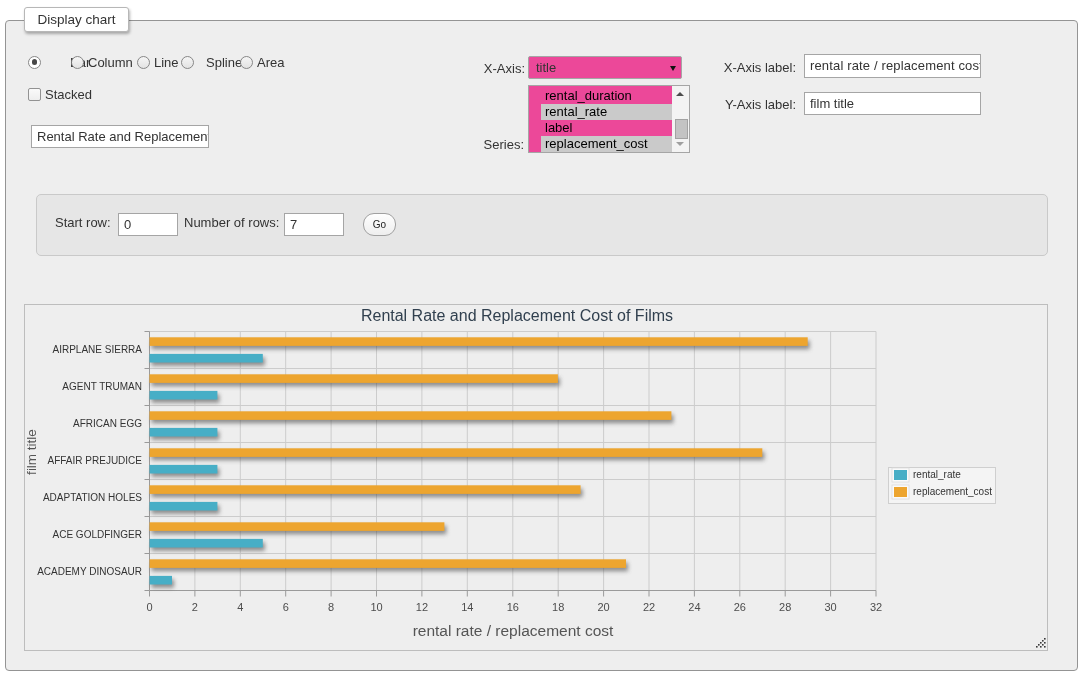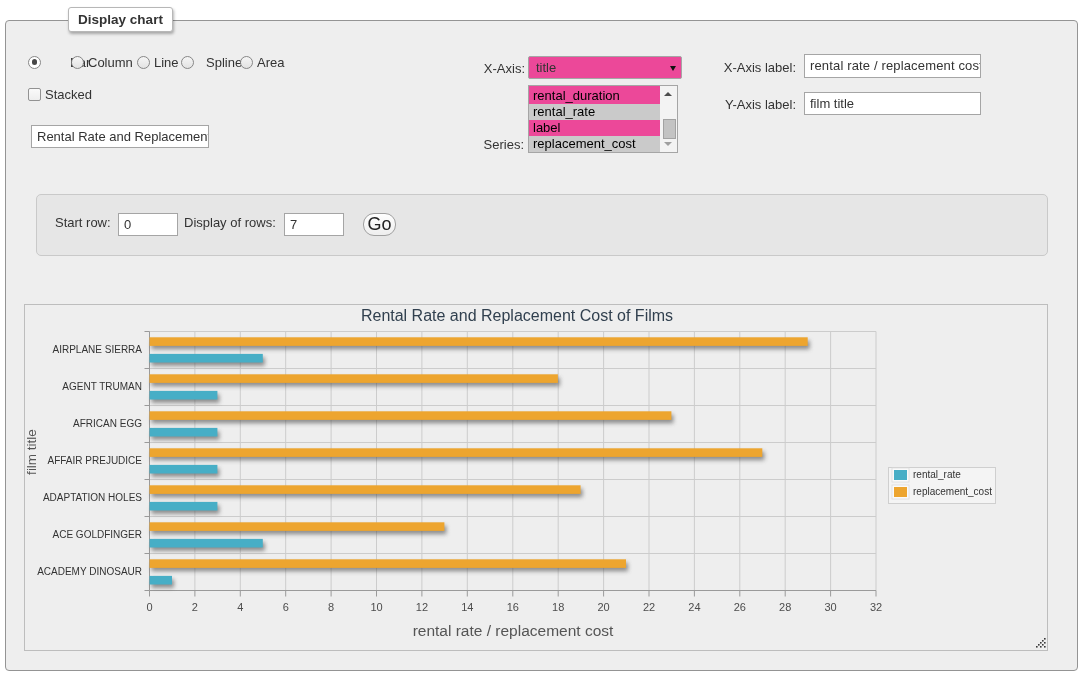--- a/index.html
+++ b/index.html
@@ -1,30 +1,30 @@
 <!DOCTYPE html>
 <html><head>
 <meta charset="utf-8">
 <style>
 html,body{margin:0;padding:0;width:1081px;height:681px;background:#fff;overflow:hidden;}
 body{font-family:"Liberation Sans",sans-serif;color:#333;}
 .abs{position:absolute;}
 #fieldset{left:5px;top:20px;width:1071px;height:649px;background:#eeeeee;border:1px solid #949494;border-radius:4px;}
 #legend{left:24px;top:7px;width:103px;height:23px;background:#fff;border:1px solid #b7b7b7;border-radius:3px;
- box-shadow:1px 2px 3px rgba(0,0,0,0.30);font-weight:bold;font-size:13.5px;line-height:24px;text-align:center;color:#333;margin-left:44px;}
+ box-shadow:1px 2px 3px rgba(0,0,0,0.30);font-weight:normal;font-size:13.5px;line-height:24px;text-align:center;color:#333;}
 .lbl{font-size:13px;color:#333;white-space:nowrap;}
 .radio{width:11px;height:11px;border:1px solid #878787;border-radius:50%;background:#fff;}
 .radio.on{background:#fff;}
 .radio .dot{position:absolute;left:2.8px;top:2.8px;width:5.4px;height:5.4px;border-radius:50%;background:#474747;}
 .radio.off{background:linear-gradient(#f5f5f5,#e3e3e3);}
 .checkbox{width:11px;height:11px;border:1px solid #929292;border-radius:2px;background:linear-gradient(#fafafa,#eeeeee);}
 .tinput{background:#fff;border:1px solid #a5a5a5;font-size:13px;color:#333;line-height:21px;padding:0 0 0 5px;overflow:hidden;white-space:nowrap;}
 #panel{left:36px;top:194px;width:1010px;height:60px;background:#e6e6e6;border:1px solid #c9c9c9;border-radius:5px;}
 #gobtn{left:363px;top:213px;width:31px;height:21px;border:1px solid #a0a0a0;border-radius:11px;
- background:linear-gradient(#fefefe,#eee);font-size:18px;text-align:center;line-height:21px;color:#222;}
+ background:linear-gradient(#fefefe,#eee);font-size:10px;text-align:center;line-height:21px;color:#222;}
 #chartbox{left:24px;top:304px;width:1022px;height:345px;background:#eeeeee;border:1px solid #bdbdbd;}
 .selbox{background:#ec4899;border:1px solid #a5a5a5;border-radius:2px;}
 .arrow{width:0;height:0;border-left:3.5px solid transparent;border-right:3.5px solid transparent;border-top:5.5px solid #111;}
 .listitem{height:16px;line-height:16px;font-size:13px;padding-left:4px;color:#000;}
 .listitem.sel{background:#cacaca;}
 </style>
 </head>
 <body>
 <div id="fieldset" class="abs"></div>
 <div id="legend" class="abs">Display chart</div>
@@ -53,39 +53,39 @@
   <span class="abs arrow" style="left:141px;top:8.5px;"></span>
 </div>
 
 <div class="abs lbl" style="left:696px;top:60px;width:100px;text-align:right;">X-Axis label:</div>
 <div class="abs tinput" style="left:804px;top:54px;width:170px;height:22px;letter-spacing:0.15px;">rental rate / replacement cost</div>
 
 <div class="abs lbl" style="left:696px;top:97px;width:100px;text-align:right;">Y-Axis label:</div>
 <div class="abs tinput" style="left:804px;top:92px;width:170px;height:21px;">film title</div>
 
 <div class="abs lbl" style="left:444px;top:137px;width:80px;text-align:right;">Series:</div>
-<div class="abs selbox" style="left:528px;top:85px;width:148px;height:66px;border-radius:0;">
+<div class="abs selbox" style="left:528px;top:85px;width:148px;height:66px;border-radius:0;padding-left:12px;">
   <div style="padding-top:2px;">
     <div class="listitem">rental_duration</div>
     <div class="listitem sel">rental_rate</div>
     <div class="listitem">label</div>
     <div class="listitem sel">replacement_cost</div>
   </div>
 
   <div class="abs" style="right:0;top:0;width:17px;height:66px;background:#f3f3f3;">
     <div class="abs" style="left:4px;top:6px;width:0;height:0;border-left:4px solid transparent;border-right:4px solid transparent;border-bottom:4.5px solid #4d4d4d;"></div>
     <div class="abs" style="left:3px;top:33px;width:11px;height:18px;background:#c3c3c3;border:1px solid #a2a2a2;"></div>
     <div class="abs" style="left:4px;bottom:6px;width:0;height:0;border-left:4px solid transparent;border-right:4px solid transparent;border-top:4.5px solid #9f9f9f;"></div>
   </div>
 </div>
 
 <div id="panel" class="abs"></div>
 <div class="abs lbl" style="left:55px;top:215px;">Start row:</div>
 <div class="abs tinput" style="left:118px;top:213px;width:53px;height:21px;">0</div>
-<div class="abs lbl" style="left:184px;top:215px;">Display of rows:</div>
+<div class="abs lbl" style="left:184px;top:215px;">Number of rows:</div>
 <div class="abs tinput" style="left:284px;top:213px;width:53px;height:21px;">7</div>
 <div id="gobtn" class="abs">Go</div>
 
 <div id="chartbox" class="abs"></div>
 <svg class="abs" style="left:25px;top:305px;" width="1022" height="345">
   <defs>
     <filter id="blur" x="-20%" y="-80%" width="140%" height="300%">
       <feGaussianBlur stdDeviation="2.1"></feGaussianBlur>
     </filter>
   </defs>

